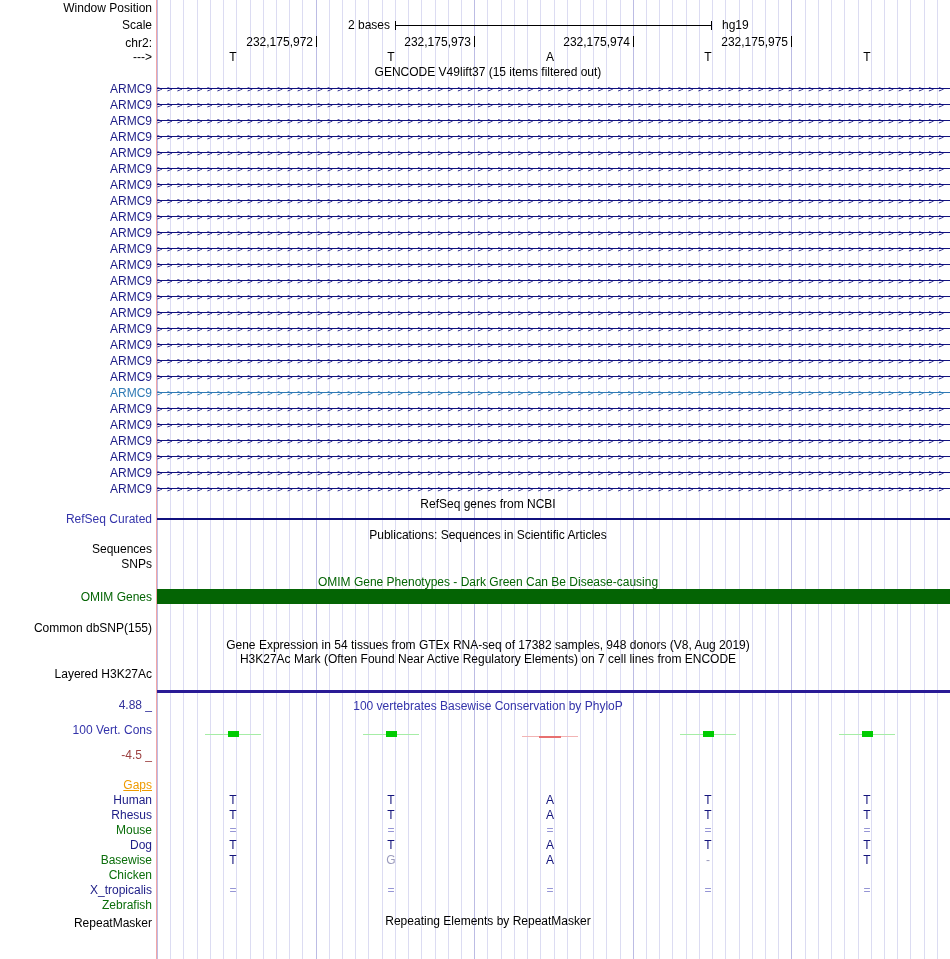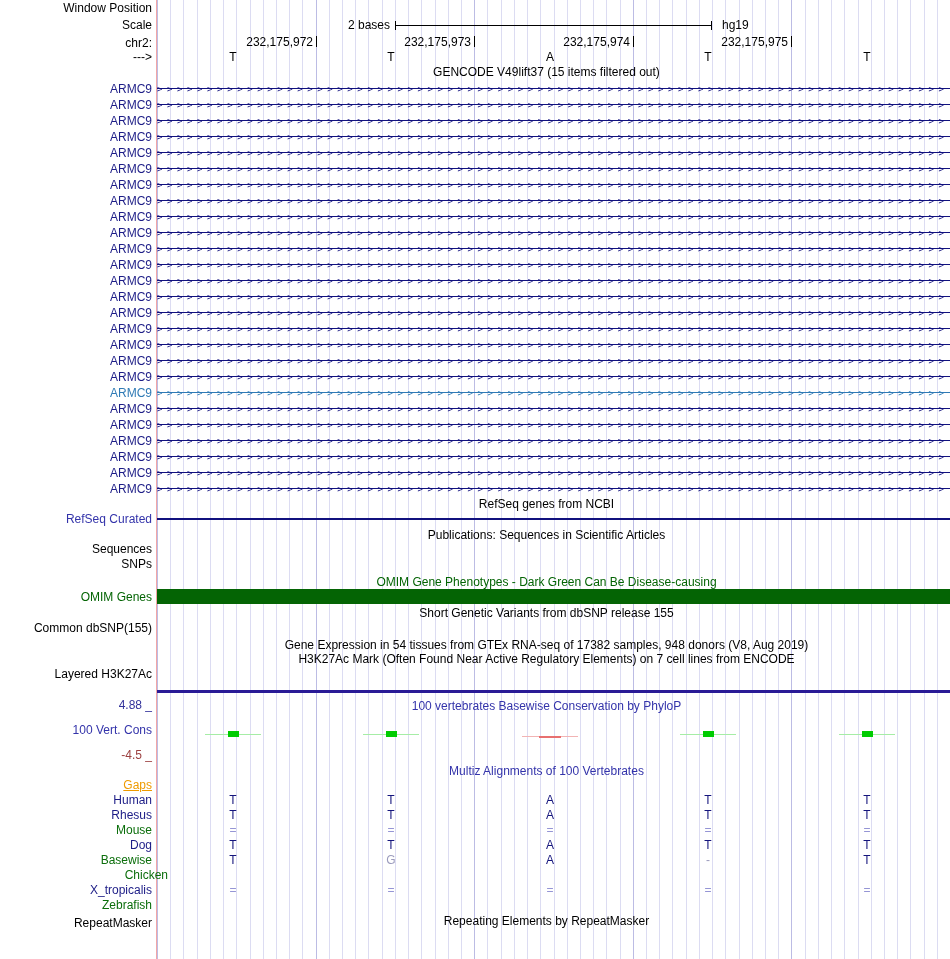--- a/index.html
+++ b/index.html
@@ -16,21 +16,21 @@
       repeating-linear-gradient(to right, var(--grid_strong) 0 1px, transparent 1px 158.6px),
       repeating-linear-gradient(to right, var(--grid) 0 1px, transparent 1px 13.217px);
   }
   .cursor { position:absolute; left:156px; top:0; width:1px; height:959px; background:var(--cursor_pink); }
 
   .side {
     position:absolute; left:0; width:152px; height:15px; line-height:15px;
     text-align:right; white-space:nowrap;
   }
   .title {
-    position:absolute; left:157px; width:779px; height:15px; line-height:15px;
+    position:absolute; left:157px; width:662px; height:15px; line-height:15px;
     text-align:center; white-space:nowrap;
   }
   .navy   { color:var(--label_navy); }
   .blue   { color:var(--label_blue); }
   .green  { color:var(--species_green); }
   .dgreen { color:var(--green_dark); }
   .orange { color:var(--orange); }
   .maxc   { color:var(--max_label); }
   .minc   { color:var(--min_label); }
 
@@ -172,21 +172,20 @@
   <div class="hline-refseq"></div>
 
   <div class="title" style="top:528px">Publications: Sequences in Scientific Articles</div>
   <div class="side" style="top:542px">Sequences</div>
   <div class="side" style="top:557px">SNPs</div>
 
   <div class="title dgreen" style="top:575px">OMIM Gene Phenotypes - Dark Green Can Be Disease-causing</div>
   <div class="side dgreen" style="top:590px">OMIM Genes</div>
   <div class="omim-bar"></div>
 
-  <div class="title" style="top:606px">Short Genetic Variants from dbSNP release 155</div>
   <div class="side" style="top:621px">Common dbSNP(155)</div>
 
   <div class="title" style="top:638px">Gene Expression in 54 tissues from GTEx RNA-seq of 17382 samples, 948 donors (V8, Aug 2019)</div>
   <div class="title" style="top:652px">H3K27Ac Mark (Often Found Near Active Regulatory Elements) on 7 cell lines from ENCODE</div>
   <div class="side" style="top:667px">Layered H3K27Ac</div>
   <div class="h3k-line"></div>
 
   <div class="side maxc" style="top:698px">4.88 _</div>
   <div class="title blue" style="top:699px">100 vertebrates Basewise Conservation by PhyloP</div>
   <div class="side blue" style="top:723px">100 Vert. Cons</div>
@@ -197,21 +196,20 @@
       <div class="cons-sq" style="left: 386px; top: 731px;"></div>
       <div class="cons-lline" style="left: 522px; top: 736px; width: 56px; background: var(--cons_red_light);"></div>
       <div class="cons-neg" style="left: 539px; top: 736px;"></div>
       <div class="cons-lline" style="left: 680px; top: 734px; width: 56px; background: var(--cons_green_light);"></div>
       <div class="cons-sq" style="left: 703px; top: 731px;"></div>
       <div class="cons-lline" style="left: 839px; top: 734px; width: 56px; background: var(--cons_green_light);"></div>
       <div class="cons-sq" style="left: 862px; top: 731px;"></div>
     </div>
   <div class="side minc" style="top:748px">-4.5 _</div>
 
-  <div class="title blue" style="top:764px">Multiz Alignments of 100 Vertebrates</div>
   <div id="align-rows">
       <div class="side orange" style="top: 778px; text-decoration: underline;">Gaps</div>
       <div class="side navy" style="top: 793px;">Human</div>
       <div class="cell base" style="left: 233px; top: 793px;">T</div>
       <div class="cell base" style="left: 391px; top: 793px;">T</div>
       <div class="cell base" style="left: 550px; top: 793px;">A</div>
       <div class="cell base" style="left: 708px; top: 793px;">T</div>
       <div class="cell base" style="left: 867px; top: 793px;">T</div>
       <div class="side navy" style="top: 808px;">Rhesus</div>
       <div class="cell base" style="left: 233px; top: 808px;">T</div>
@@ -230,21 +228,21 @@
       <div class="cell base" style="left: 391px; top: 838px;">T</div>
       <div class="cell base" style="left: 550px; top: 838px;">A</div>
       <div class="cell base" style="left: 708px; top: 838px;">T</div>
       <div class="cell base" style="left: 867px; top: 838px;">T</div>
       <div class="side green" style="top: 853px;">Basewise</div>
       <div class="cell base" style="left: 233px; top: 853px;">T</div>
       <div class="cell mut" style="left: 391px; top: 853px;">G</div>
       <div class="cell base" style="left: 550px; top: 853px;">A</div>
       <div class="cell mut" style="left: 708px; top: 853px;">-</div>
       <div class="cell base" style="left: 867px; top: 853px;">T</div>
-      <div class="side green" style="top: 868px; margin-left: 16px;">Chicken</div>
+      <div class="side green" style="top: 868px;">Chicken</div>
       <div class="side navy" style="top: 883px;">X_tropicalis</div>
       <div class="cell eq" style="left: 233px; top: 883px;">=</div>
       <div class="cell eq" style="left: 391px; top: 883px;">=</div>
       <div class="cell eq" style="left: 550px; top: 883px;">=</div>
       <div class="cell eq" style="left: 708px; top: 883px;">=</div>
       <div class="cell eq" style="left: 867px; top: 883px;">=</div>
       <div class="side green" style="top: 898px;">Zebrafish</div>
     </div>
 
   <div class="title" style="top:914px">Repeating Elements by RepeatMasker</div>

